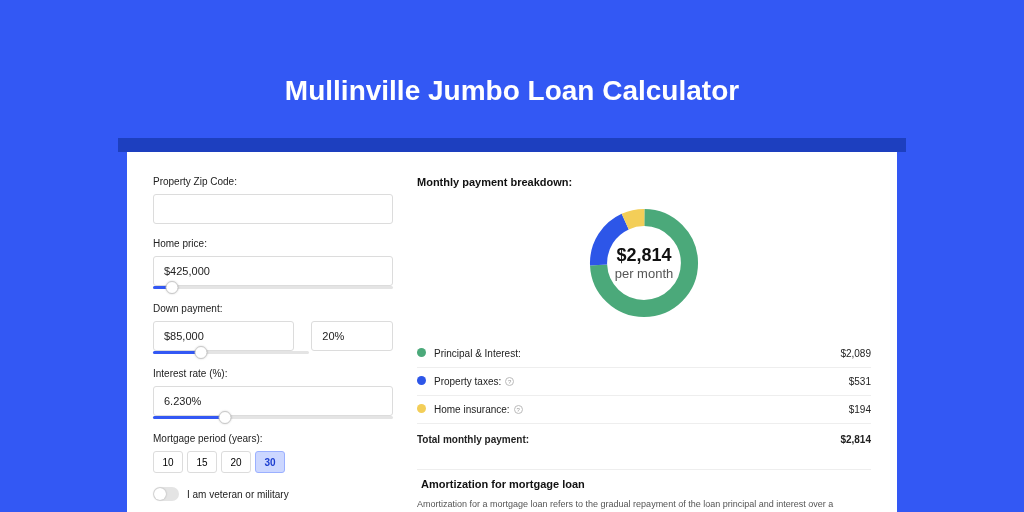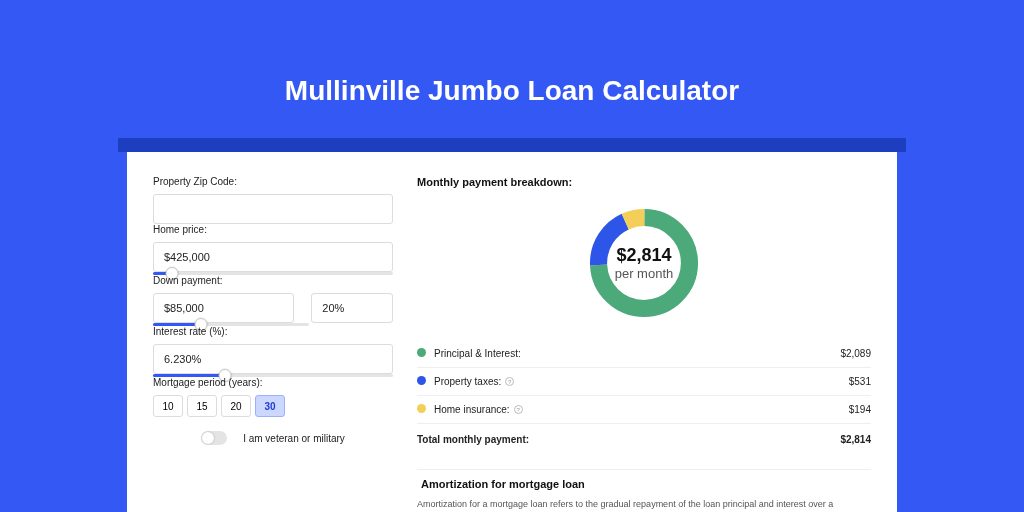--- a/index.html
+++ b/index.html
@@ -5,31 +5,31 @@
   * { box-sizing: border-box; margin: 0; padding: 0; }
   html, body { width: 1024px; height: 512px; overflow: hidden; font-family: Arial, Helvetica, sans-serif; }
   body { background: #3358f4; display: flex; flex-direction: column; align-items: center; }
   .page-title { color: #fff; font-size: 28px; font-weight: 700; margin-top: 75px; margin-bottom: 24px; }
   .shadow-bar { width: 788px; height: 14px; background: #1d3fbf; position: absolute; top: 138px; left: 50%; transform: translateX(-50%); }
   .panel { width: 770px; background: #fff; position: absolute; top: 152px; left: 50%; transform: translateX(-50%); height: 360px; display: flex; padding: 24px 26px 0 26px; }
   .col-left { width: 240px; }
   .col-right { flex: 1; margin-left: 24px; }
   .lbl { font-size: 10px; color: #222; margin-bottom: 7px; display: block; }
   .input { width: 100%; height: 30px; border: 1px solid #dcdcdc; border-radius: 3px; padding: 0 10px; font-size: 11px; color: #222; background: #fff; }
-  .field { position: relative; }
+  .field { margin-bottom: 14px; position: relative; }
   .slider-track { height: 3px; background: #e4e4e4; border-radius: 2px; position: relative; margin-top: 0px; }
   .slider-fill { position: absolute; height: 3px; background: #3358f4; border-radius: 2px; left: 0; }
   .slider-thumb { position: absolute; width: 13px; height: 13px; border-radius: 50%; background: #fff; border: 1px solid #c9c9c9; box-shadow: 0 0 2px rgba(0,0,0,.2); top: -5px; transform: translateX(-50%); }
   .split-row { display: flex; gap: 17px; }
   .split-row .input:first-child { flex: 2; }
   .split-row .input:last-child { flex: 1; }
   .periods { display: flex; gap: 4px; }
   .period-btn { width: 30px; height: 22px; border: 1px solid #dcdcdc; border-radius: 3px; background: #fff; font-size: 10px; display: flex; align-items: center; justify-content: center; cursor: pointer; }
   .period-btn.active { background: #ccd7ff; border-color: #9bb0ff; color: #1c3ed0; font-weight: 600; }
-  .toggle-row { display: flex; align-items: center; gap: 16px; margin-top: 14px; justify-content: center; }
+  .toggle-row { display: flex; align-items: center; gap: 8px; margin-top: 14px; }
   .toggle { width: 26px; height: 14px; border-radius: 8px; background: #e4e4e4; position: relative; cursor: pointer; }
   .toggle::after { content: ''; position: absolute; width: 12px; height: 12px; border-radius: 50%; background: #fff; top: 1px; left: 1px; box-shadow: 0 0 2px rgba(0,0,0,.3); }
   .toggle-lbl { font-size: 10px; color: #222; }
   .section-heading { font-size: 11px; font-weight: 700; color: #111; margin-bottom: 10px; }
   .donut-wrap { display: flex; justify-content: center; align-items: center; height: 130px; margin-bottom: 12px; position: relative; }
   .donut-center { position: absolute; text-align: center; }
   .donut-amt { font-size: 18px; font-weight: 700; color: #111; }
   .donut-sub { font-size: 13px; color: #555; }
   .legend-row { display: flex; font-size: 10px; color: #222; padding: 8px 0; border-bottom: 1px solid #eee; }
   .legend-row.total { font-weight: 700; border-bottom: none; padding-top: 10px; }

